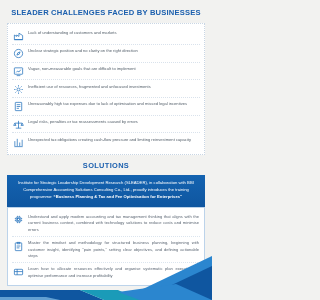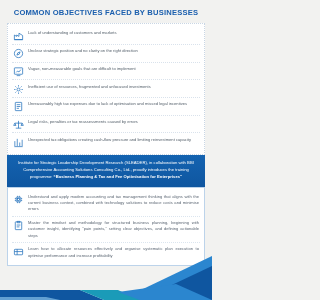--- a/index.html
+++ b/index.html
@@ -96,21 +96,21 @@
     color:#5a6572;
     text-align:justify;
     flex:1 1 auto;
   }
 </style>
 </head>
 <body>
 
 <div class="page">
 
-  <h1 class="sec-title" id="challenges-title">COMMON OBJECTIVES FACED BY BUSINESSES</h1>
+  <h1 class="sec-title" id="challenges-title">SLEADER CHALLENGES FACED BY BUSINESSES</h1>
 
   <div class="card-dotted">
     <ul class="clist">
 
       <li class="crow">
         <span class="ico">
           <svg width="11" height="11" viewBox="0 0 24 24" fill="none" stroke="#1f6fbb" stroke-width="1.6">
             <path d="M3 21V11l5 3V11l5 3V7l8 5v9z"></path>
               <path d="M3 21h18"></path>
           </svg>
@@ -174,20 +174,21 @@
             <path d="M4 20V9M9.3 20V4M14.7 20v-8M20 20V6"></path>
               <path d="M3 21h18"></path>
           </svg>
         </span>
         <span class="ctext">Unexpected tax obligations creating cash-flow pressure and limiting reinvestment capacity</span>
       </li>
 
     </ul>
   </div>
 
+  <h2 class="sec-title" id="solutions-title">SOLUTIONS</h2>
 
   <div class="blue-banner">
     <p><span>Institute for Strategic Leadership Development Research (SLEADER), in collaboration with BBI Comprehensive Accounting Solutions Consulting Co., Ltd., proudly introduces the training programme: </span><span class="hl">“Business Planning &amp; Tax and Fee Optimisation for Enterprises”</span></p>
   </div>
 
 
   <div class="card-outline">
 
     <div class="orow">
       <span class="ico">

